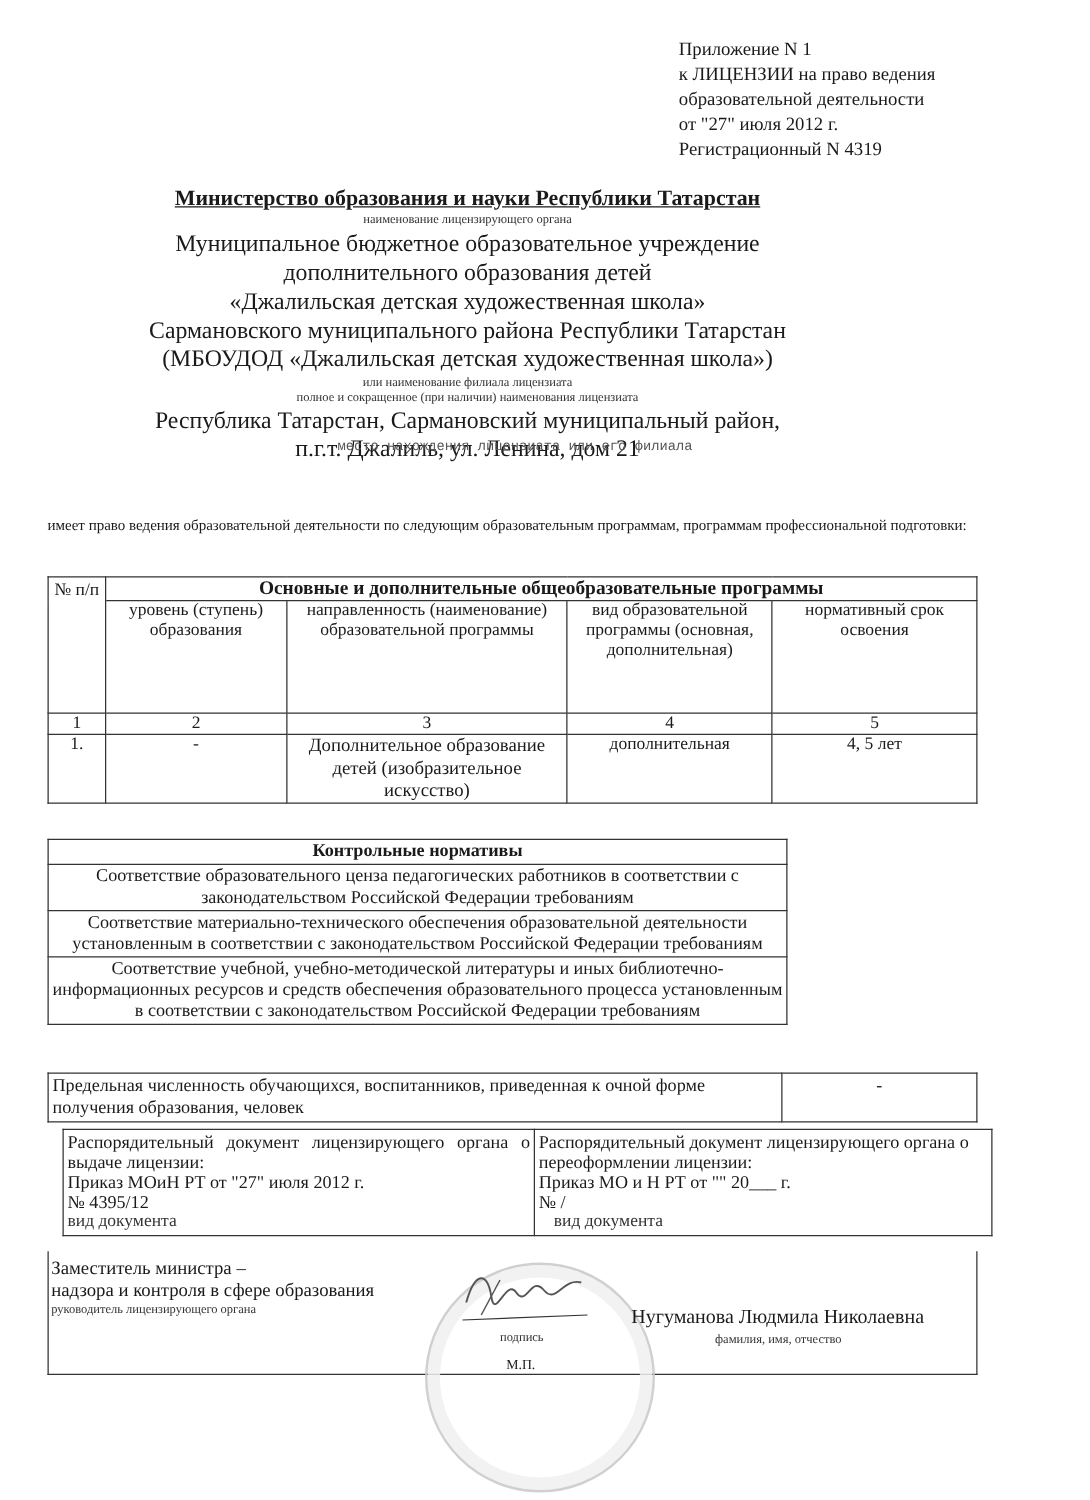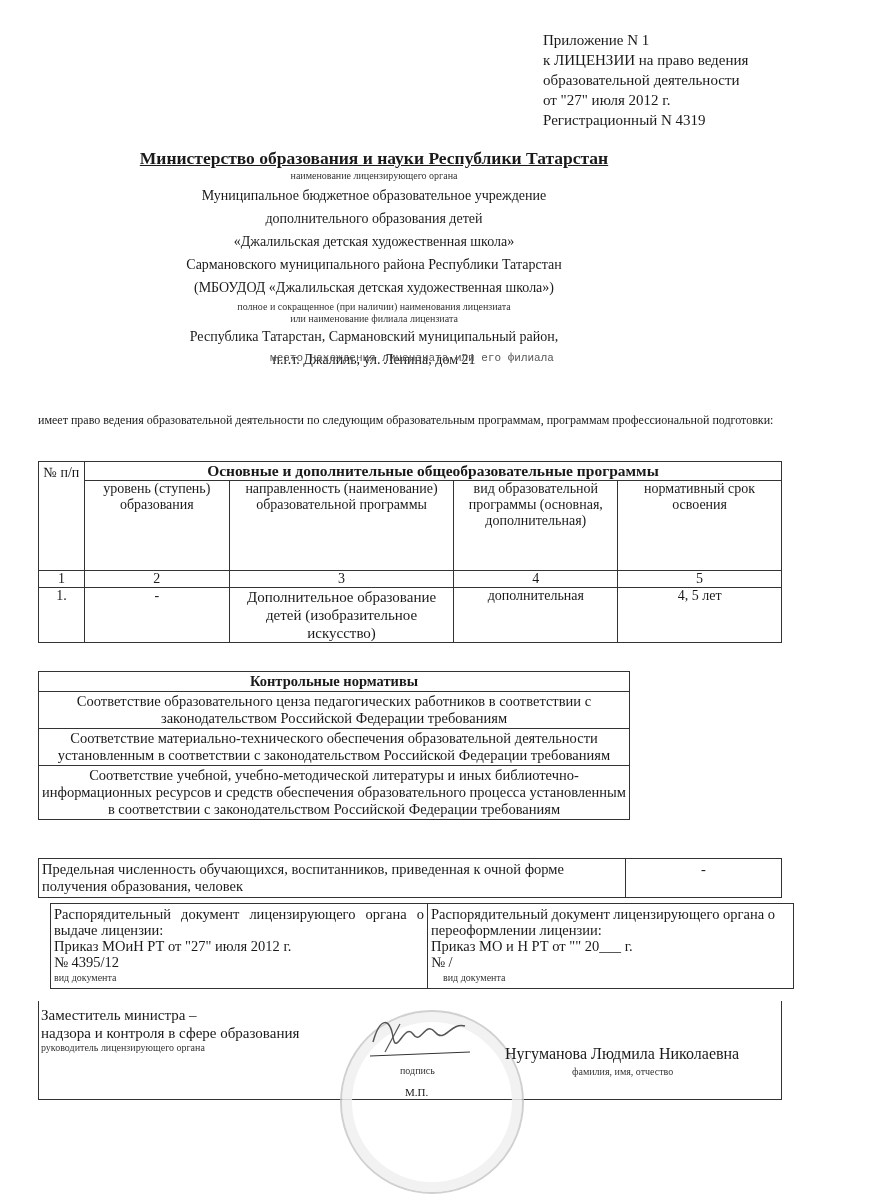--- a/index.html
+++ b/index.html
@@ -7,35 +7,35 @@
     width: 872px; height: 1200px; position: relative; overflow: hidden;
     font-family: "Liberation Serif", "DejaVu Serif", serif; color: #1a1a1a;
   }
   .abs { position: absolute; }
   .appendix { left: 543px; top: 30px; font-size: 15px; line-height: 20px; }
   .appendix div { white-space: nowrap; }
   .center { left: 0; width: 748px; text-align: center; }
   .ministry { top: 148px; font-size: 17.5px; font-weight: bold; }
   .ministry span { text-decoration: underline; }
   .caption { font-size: 10px; color: #333; line-height: 12px; }
-  .big { font-size: 14px; line-height: 23px; }
+  .big { font-size: 19px; line-height: 23px; }
   .mono-cap { font-family: "Liberation Mono", "DejaVu Sans Mono", monospace; font-size: 11px; color: #555; }
   .intro { left: 38px; top: 411px; width: 745px; font-size: 12px; font-weight: normal; line-height: 19px; text-align: justify; text-align-last: left; }
   table { border-collapse: collapse; position: absolute; }
   td { border: 1px solid #333; padding: 0 3px; vertical-align: top; text-align: center; font-size: 14px; line-height: 16px; }
   .t1 { left: 38px; top: 461px; width: 744px; border-radius: 30px; }
   .t1 .hdr { font-weight: bold; font-size: 15.5px; line-height: 18px; }
   .t2 { left: 38px; top: 671px; width: 592px; }
   .t2 td { font-size: 14.5px; line-height: 17px; padding: 1px 3px; }
   .t2 .hdr { font-weight: bold; }
   .t3 { left: 38px; top: 858px; width: 744px; }
   .t3 td { text-align: left; font-size: 14.5px; line-height: 17px; padding: 2px 3px; }
   .t4 { left: 38px; top: 903px; width: 744px; margin-left: 12px; }
   .t4 td { text-align: left; font-size: 14.5px; line-height: 16px; padding: 2px 3px; }
-  .t4 .small { font-size: 10px; color: #333; }
+  .t4 .small { font-size: 14px; color: #333; }
   .sig-box { left: 38px; top: 1001px; width: 742px; height: 98px; border: 1px solid #333; border-top: none; }
   .stamp { left: 340px; top: 1010px; width: 180px; height: 180px; border-radius: 50%;
            border: 2px solid #c8c8c8; box-shadow: inset 0 0 0 10px #f0f0f0; opacity: .85; }
   .signature { left: 365px; top: 1012px; width: 110px; height: 45px; }
 </style>
 </head>
 <body>
 
 <div class="abs appendix">
   <div>Приложение N 1</div>
@@ -51,22 +51,22 @@
 <div class="abs center caption" style="top:170px;">наименование лицензирующего органа</div>
 
 <div class="abs center big" style="top:184px;">
   <div>Муниципальное бюджетное образовательное учреждение</div>
   <div>дополнительного образования детей</div>
   <div>«Джалильская детская художественная школа»</div>
   <div>Сармановского муниципального района Республики  Татарстан</div>
   <div>(МБОУДОД «Джалильская детская художественная школа»)</div>
 </div>
 <div class="abs center caption" style="top:301px;">
+  <div>или наименование филиала лицензиата</div>
   <div>полное и сокращенное (при наличии) наименования лицензиата</div>
-  <div>или наименование филиала лицензиата</div>
 </div>
 
 <div class="abs center big" style="top:325px;">
   <div>Республика Татарстан, Сармановский муниципальный район,</div>
   <div>п.г.т. Джалиль, ул. Ленина,  дом 21</div>
 </div>
 <div class="abs center mono-cap" style="top:352px;margin-left:38px;">место нахождения лицензиата или его филиала</div>
 
 <div class="abs intro">имеет право ведения образовательной деятельности по следующим образовательным программам, программам профессиональной подготовки:</div>
 

